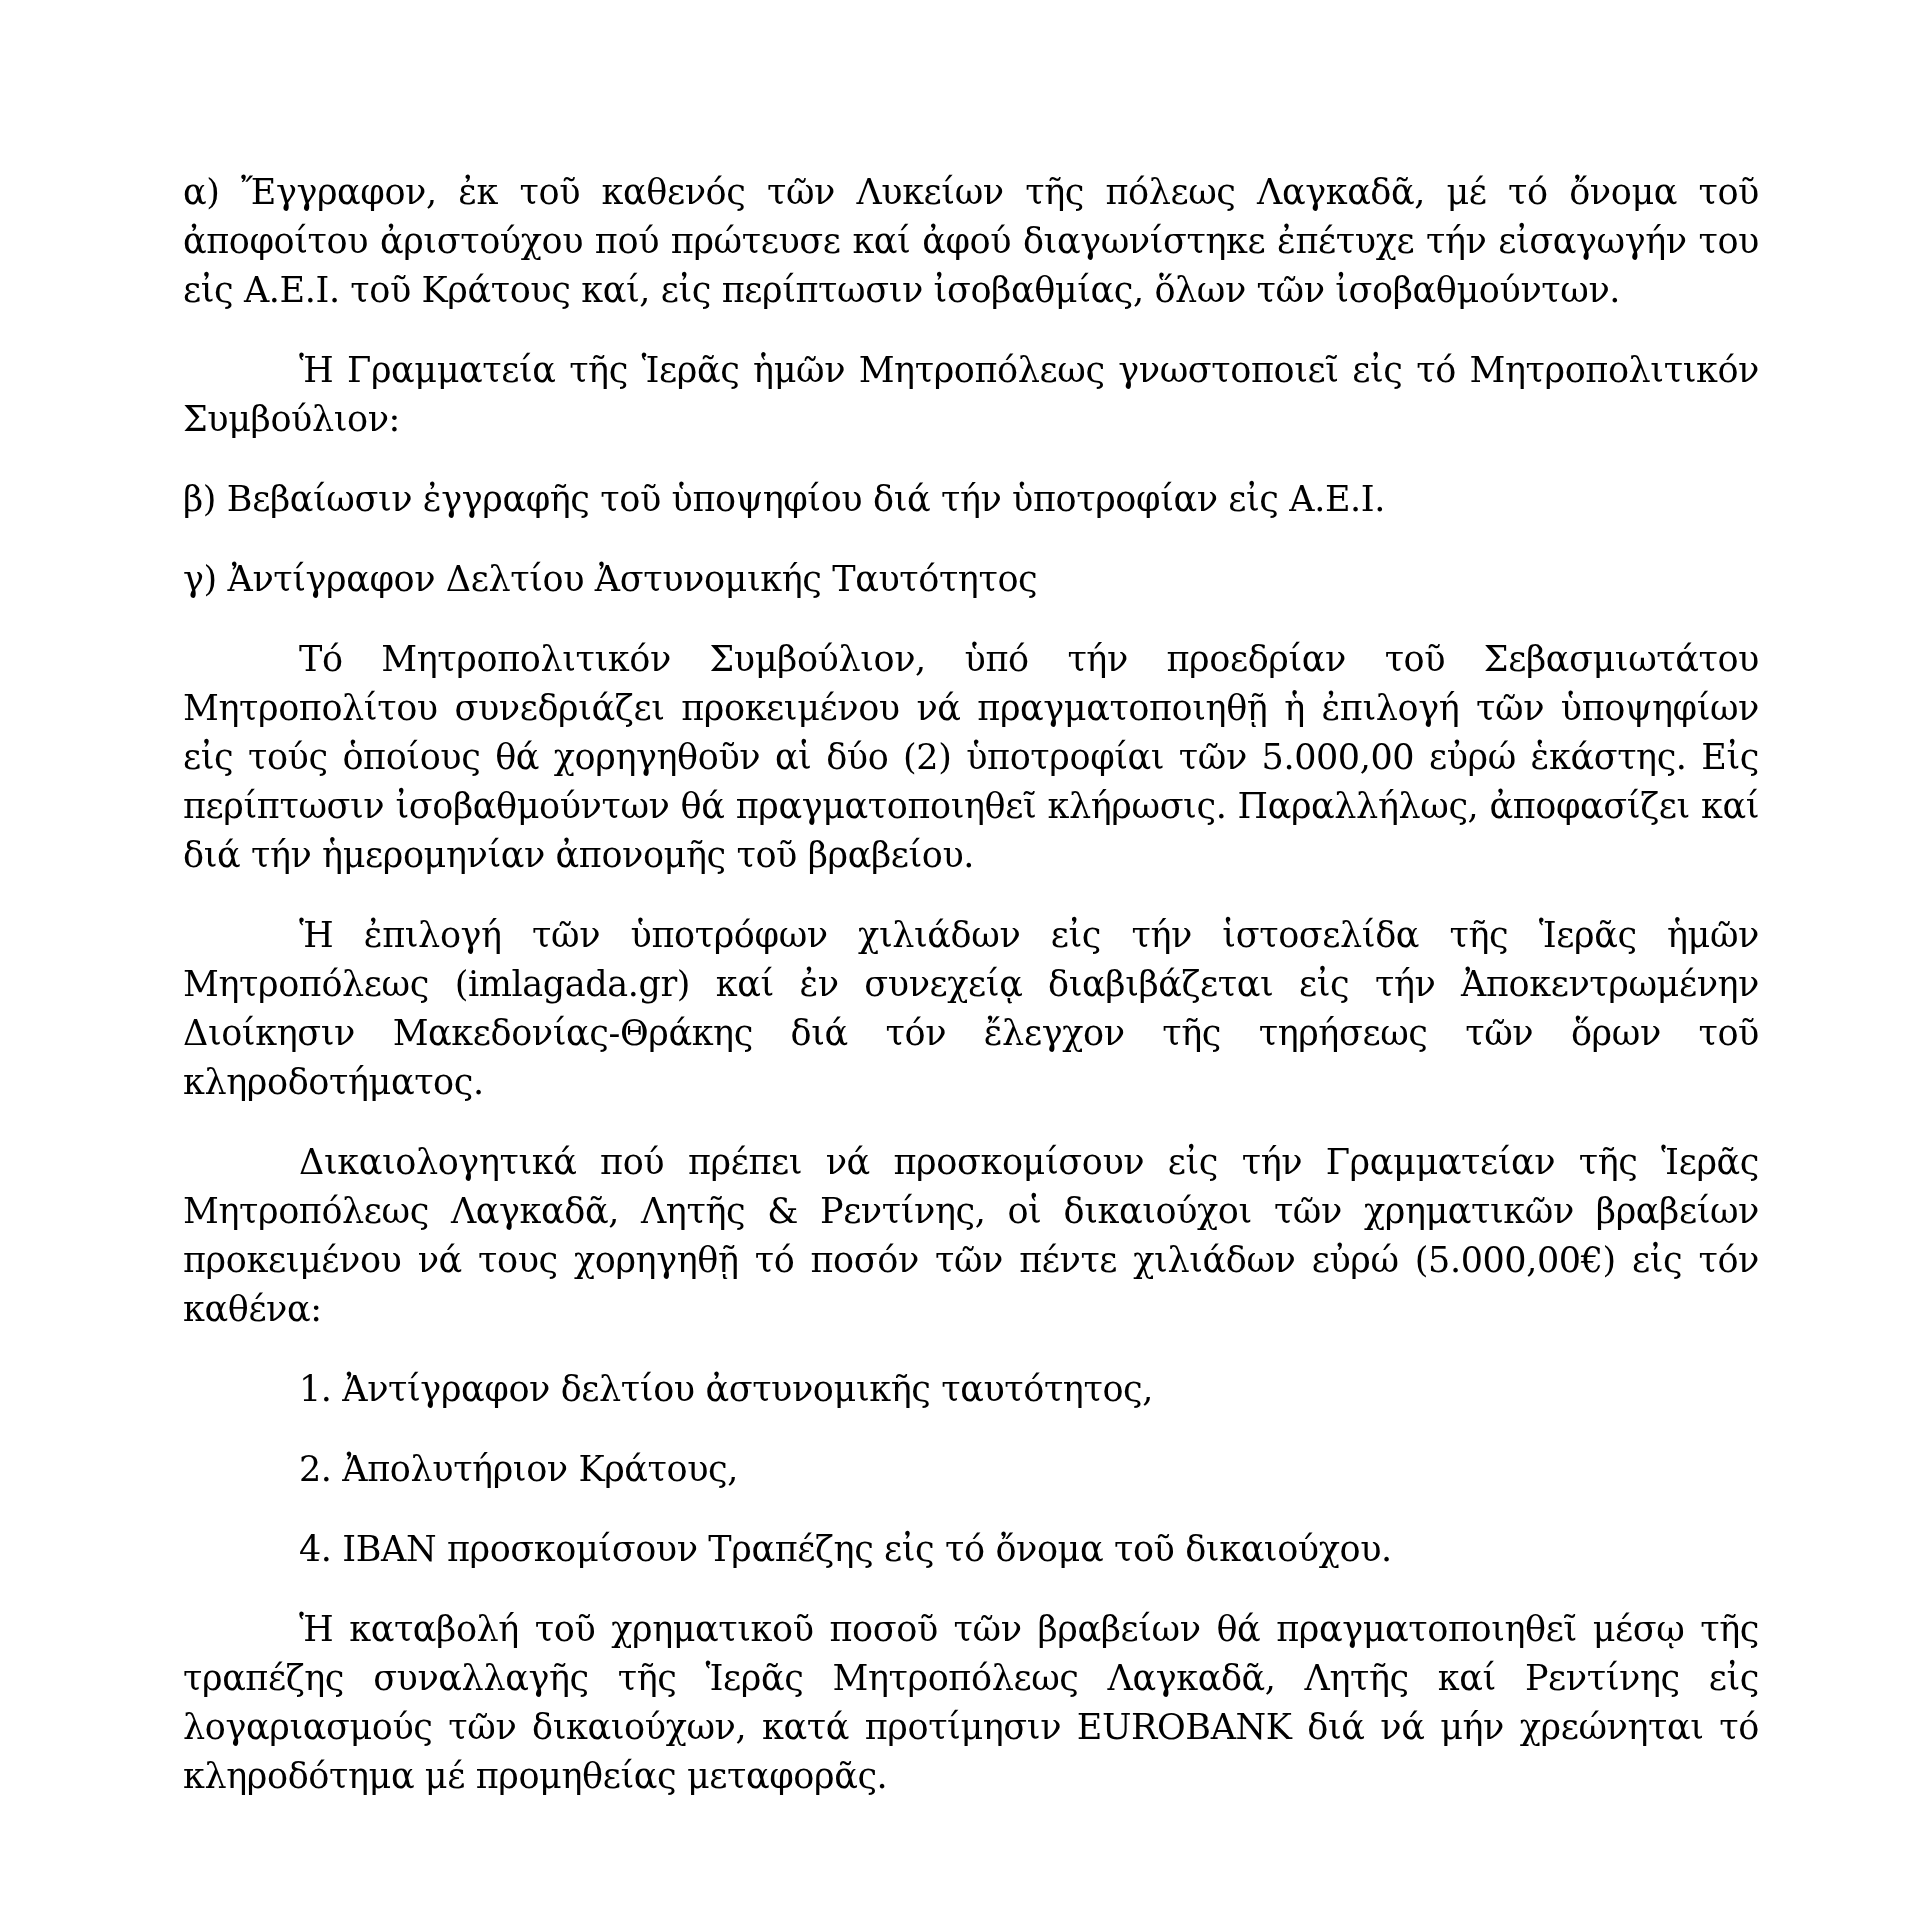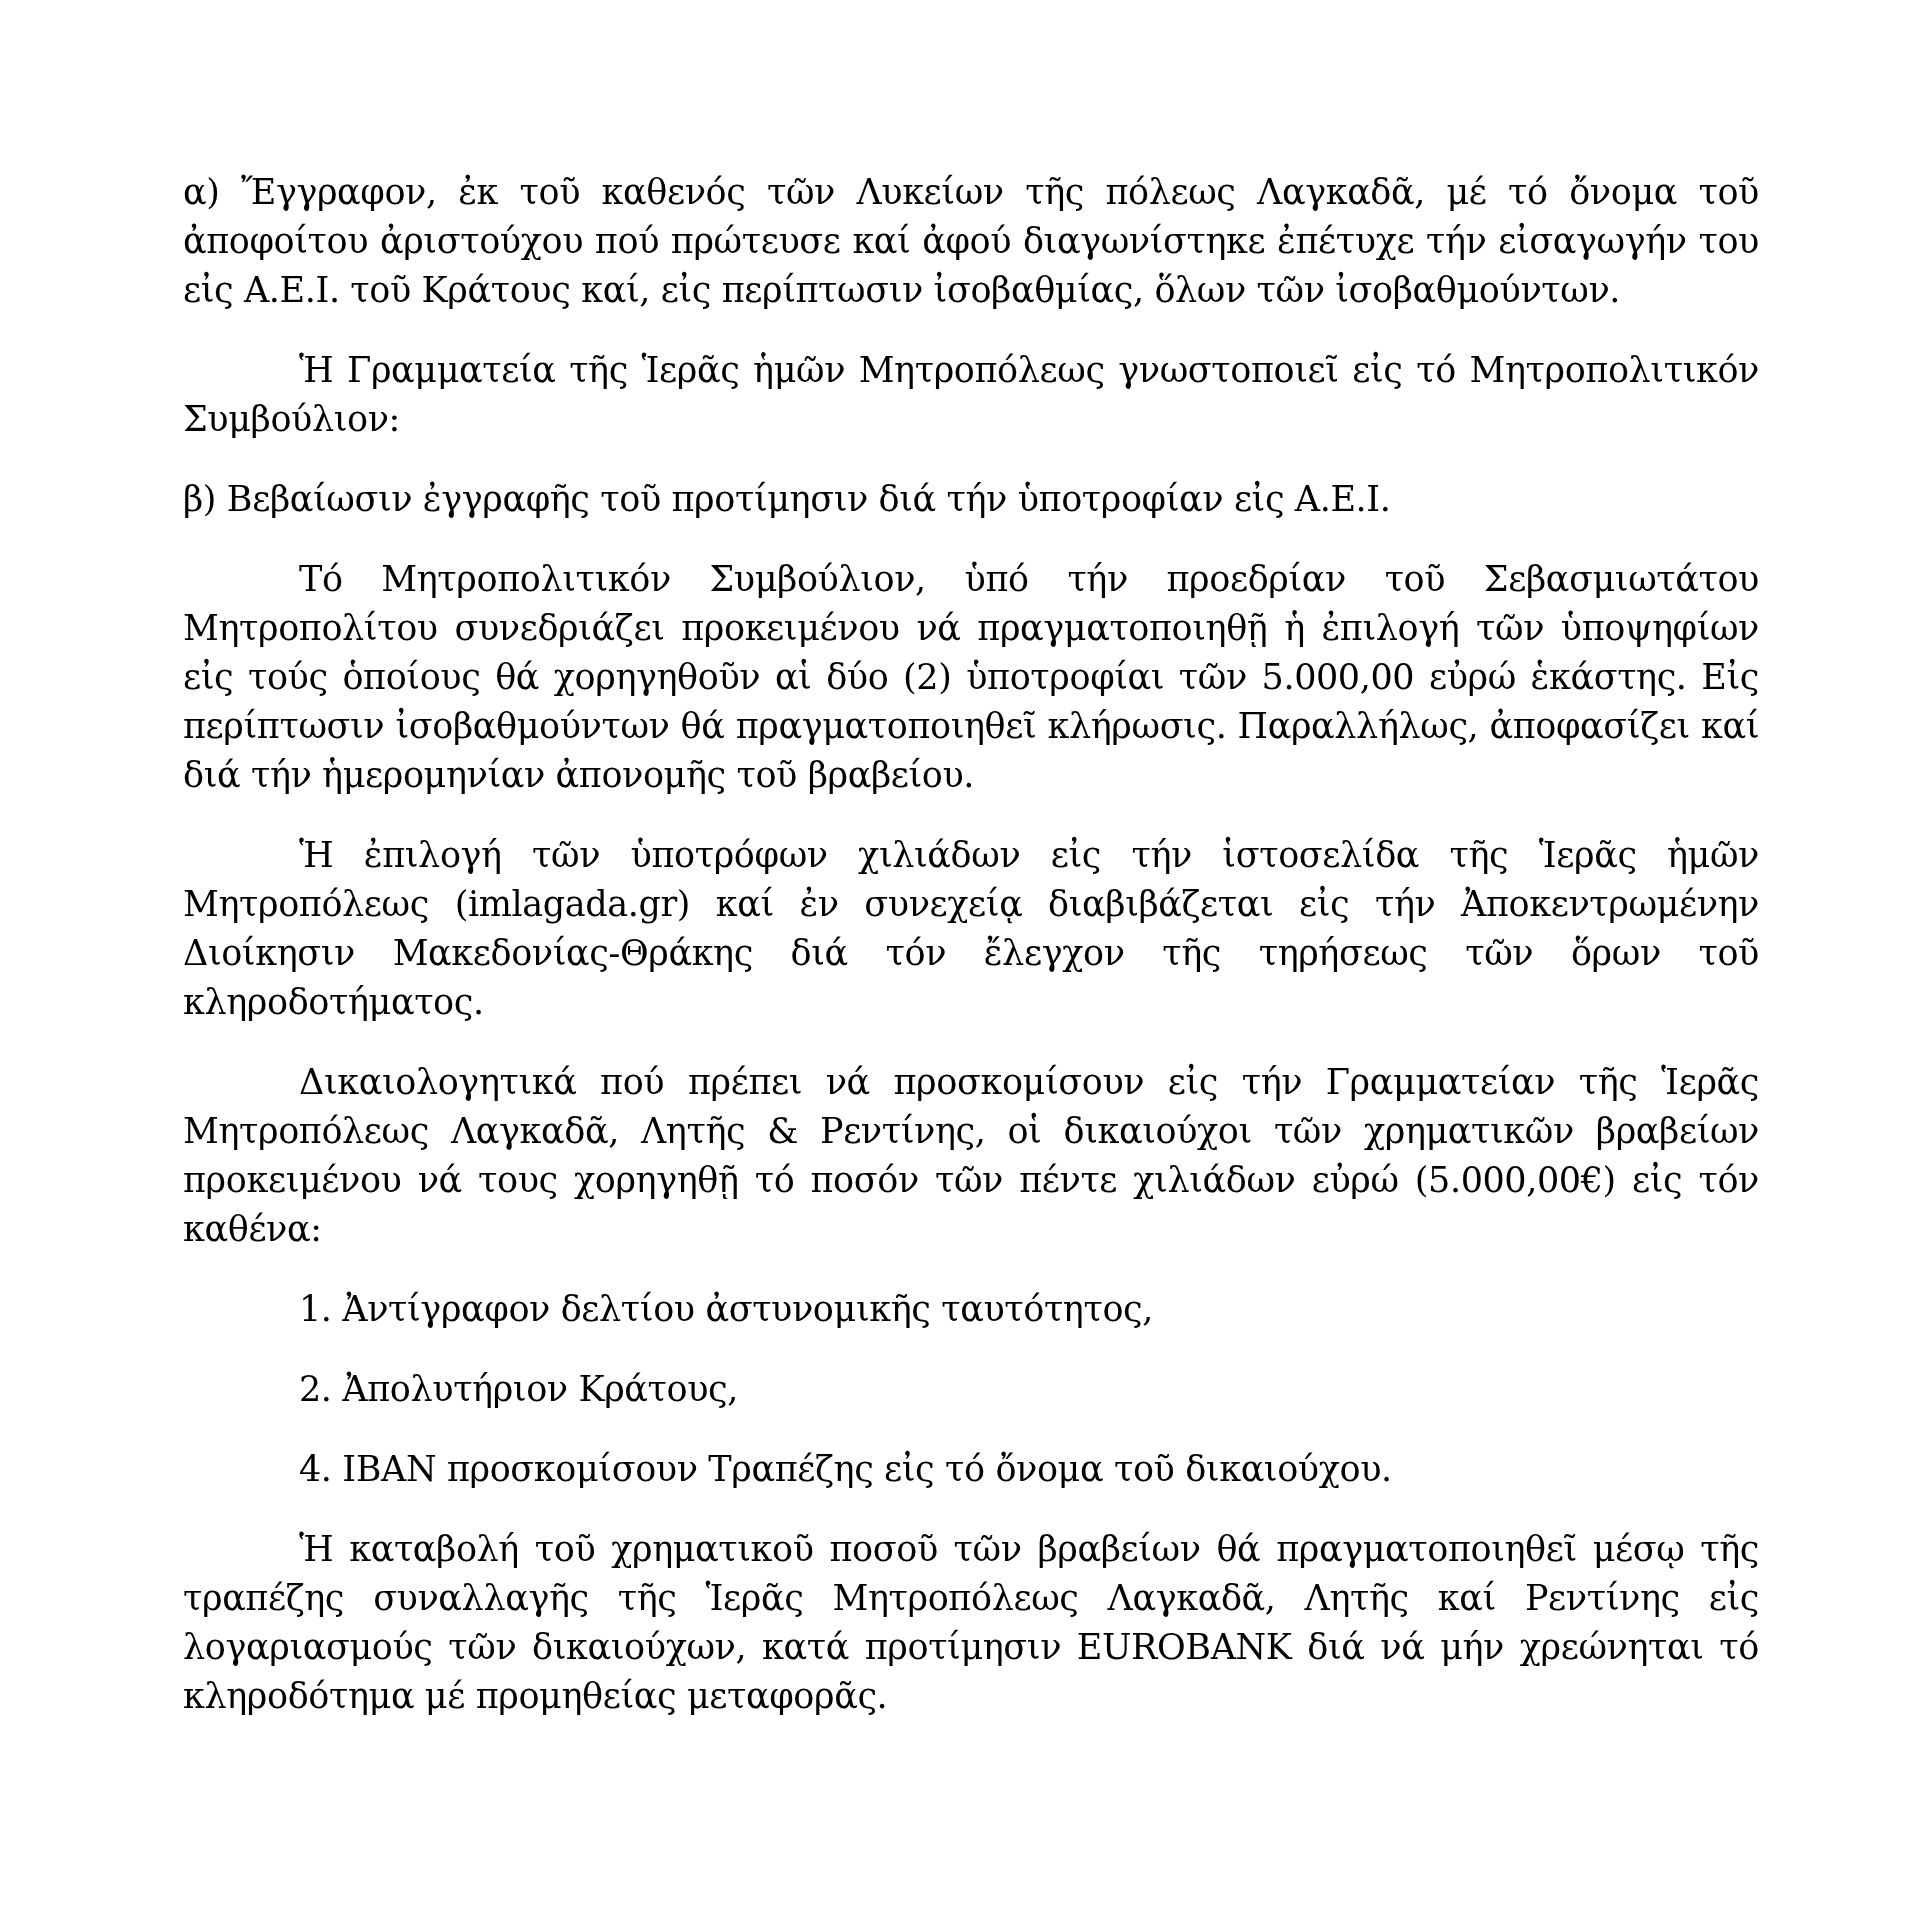--- a/index.html
+++ b/index.html
@@ -40,22 +40,23 @@
 </style>
 </head>
 <body>
 
 <div class="page">
 
   <p class="para"><span class="item-label">α)</span> <span>Ἔγγραφον, ἐκ τοῦ καθενός τῶν Λυκείων τῆς πόλεως Λαγκαδᾶ, μέ τό ὄνομα τοῦ ἀποφοίτου ἀριστούχου πού πρώτευσε καί ἀφού διαγωνίστηκε ἐπέτυχε τήν εἰσαγωγήν του εἰς Α.Ε.Ι. τοῦ Κράτους καί, εἰς περίπτωσιν ἰσοβαθμίας, ὅλων τῶν ἰσοβαθμούντων.</span></p>
 
   <p class="para indent"><span>Ἡ Γραμματεία τῆς Ἱερᾶς ἡμῶν Μητροπόλεως γνωστοποιεῖ εἰς τό Μητροπολιτικόν Συμβούλιον:</span></p>
 
-  <p class="para"><span class="item-label">β)</span> <span>Βεβαίωσιν ἐγγραφῆς τοῦ προτίμησιν διά τήν ὑποτροφίαν εἰς Α.Ε.Ι.</span></p>
+  <p class="para"><span class="item-label">β)</span> <span>Βεβαίωσιν ἐγγραφῆς τοῦ ὑποψηφίου διά τήν ὑποτροφίαν εἰς Α.Ε.Ι.</span></p>
 
+  <p class="para"><span class="item-label">γ)</span> <span>Ἀντίγραφον Δελτίου Ἀστυνομικής Ταυτότητος</span></p>
 
 
   <p class="para indent"><span>Τό Μητροπολιτικόν Συμβούλιον, ὑπό τήν προεδρίαν τοῦ Σεβασμιωτάτου Μητροπολίτου συνεδριάζει προκειμένου νά πραγματοποιηθῇ ἡ ἐπιλογή τῶν ὑποψηφίων εἰς τούς ὁποίους θά χορηγηθοῦν αἱ δύο (2) ὑποτροφίαι τῶν 5.000,00 εὐρώ ἑκάστης.  Εἰς περίπτωσιν ἰσοβαθμούντων θά πραγματοποιηθεῖ κλήρωσις. Παραλλήλως, ἀποφασίζει καί διά τήν ἡμερομηνίαν ἀπονομῆς τοῦ βραβείου.</span></p>
 
   <p class="para indent"><span>Ἡ ἐπιλογή τῶν ὑποτρόφων χιλιάδων εἰς τήν ἱστοσελίδα τῆς Ἱερᾶς ἡμῶν Μητροπόλεως (imlagada.gr) καί ἐν συνεχείᾳ διαβιβάζεται εἰς τήν Ἀποκεντρωμένην Διοίκησιν Μακεδονίας-Θράκης διά τόν ἔλεγχον τῆς τηρήσεως τῶν ὅρων τοῦ κληροδοτήματος.</span></p>
 
   <p class="para indent"><span>Δικαιολογητικά πού πρέπει νά προσκομίσουν εἰς τήν Γραμματείαν τῆς Ἱερᾶς Μητροπόλεως Λαγκαδᾶ, Λητῆς &amp; Ρεντίνης, οἱ δικαιούχοι τῶν χρηματικῶν βραβείων προκειμένου νά τους χορηγηθῇ τό ποσόν τῶν πέντε χιλιάδων εὐρώ (5.000,00€) εἰς τόν καθένα:</span></p>
 
   <p class="para list-indent"><span class="item-label">1.</span> <span>Ἀντίγραφον δελτίου ἀστυνομικῆς ταυτότητος,</span></p>
 

